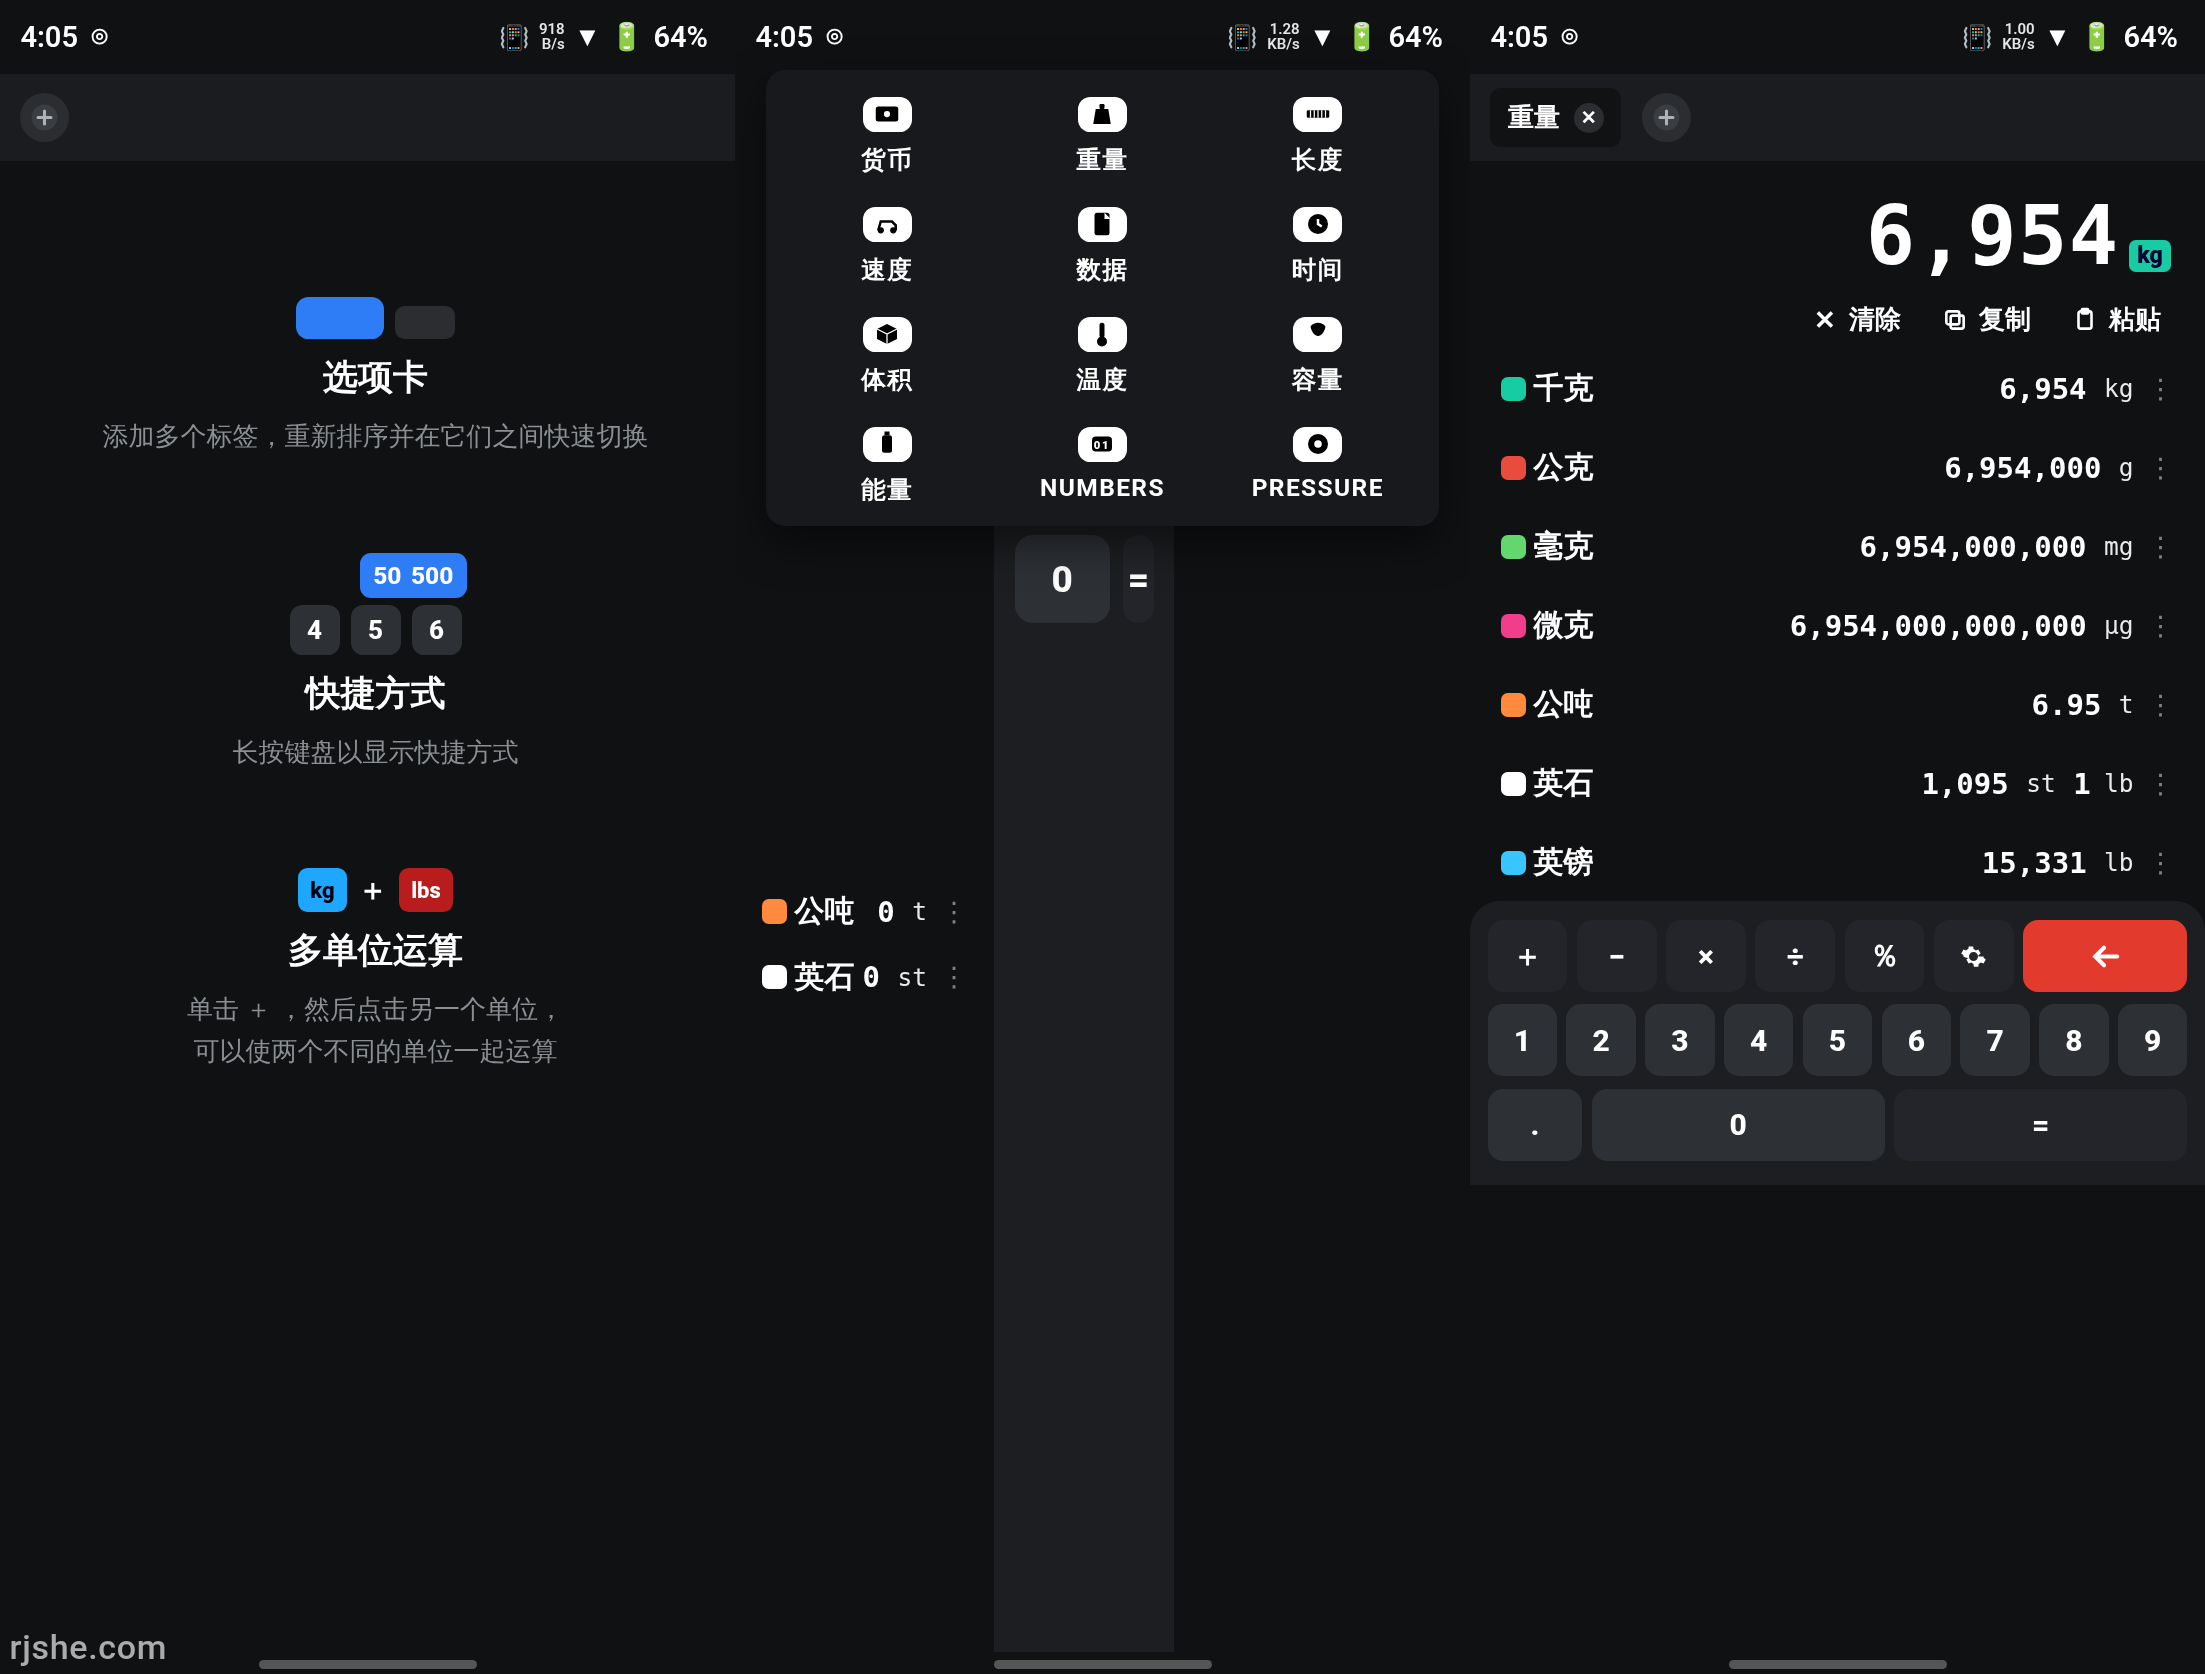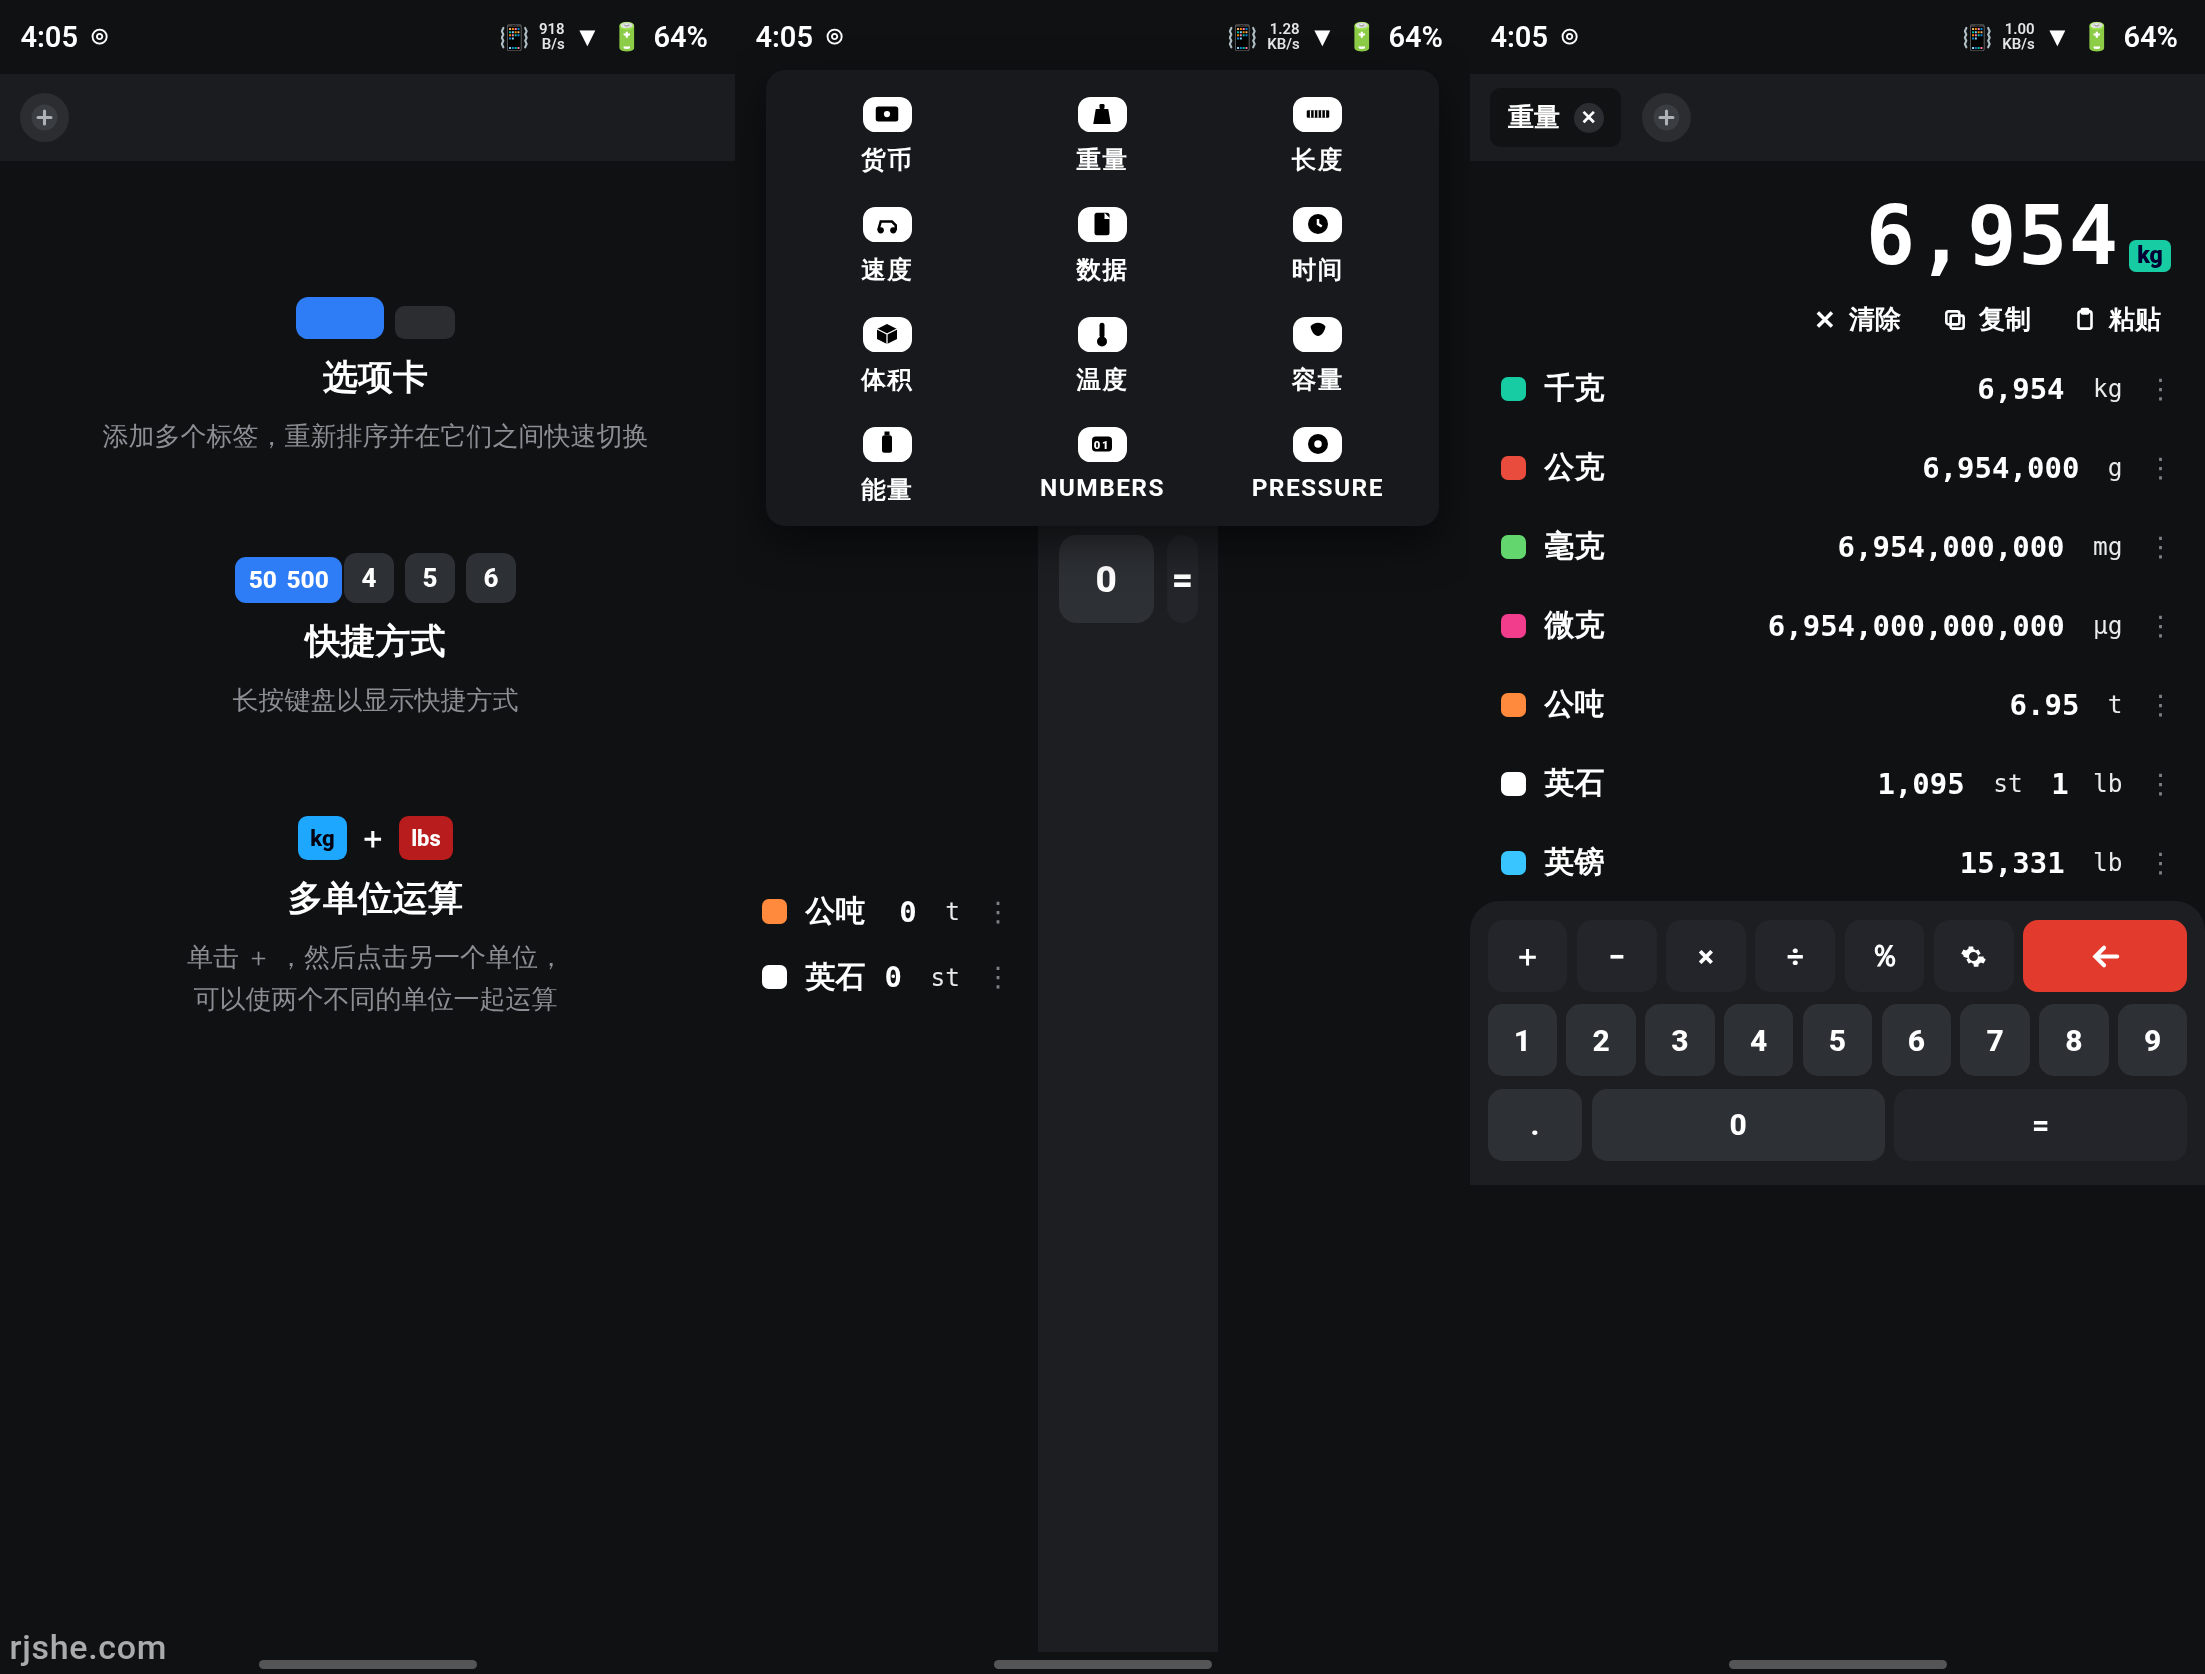--- a/index.html
+++ b/index.html
@@ -87,21 +87,21 @@
   .tab-plus svg{width:31px;height:31px;}
 
   
   .s1-body{flex:1;display:flex;flex-direction:column;gap:95px;padding-top:136px;align-items:center;padding-left:16px;}
   .feature{display:flex;flex-direction:column;align-items:center;gap:15px;text-align:center;padding:0 41px;}
   .feature h3{margin:0;font-size:35px;font-weight:800;}
   .feature p{margin:0;font-size:26px;color:var(--muted);line-height:1.6;}
   .tabs-illus{display:flex;gap:11px;align-items:flex-end;}
   .tabs-illus .a{width:88px;height:42px;border-radius:12.3px;background:var(--blue);}
   .tabs-illus .b{width:60px;height:33px;border-radius:9.5px;background:#2b2d31;}
-  .shortcut-illus{display:flex;flex-direction:row;align-items:flex-end;gap:6.8px;}
+  .shortcut-illus{display:flex;flex-direction:column;align-items:flex-end;gap:6.8px;}
   .shortcut-row1{display:flex;gap:9.5px;background:var(--blue);padding:8.2px 13.6px;border-radius:11px;margin-right:-5.4px;}
   .shortcut-row1 span{font-size:24.5px;font-weight:800;}
   .shortcut-row2{display:flex;gap:11px;}
   .shortcut-row2 .k{width:50px;height:50px;border-radius:12.3px;background:#2d3035;display:flex;align-items:center;justify-content:center;font-size:26px;font-weight:800;}
   .multi-illus{display:flex;gap:11px;align-items:center;}
   .multi-illus .badge{padding:9.5px 12.3px;border-radius:9.5px;background:#b91c1c;font-size:22px;font-weight:800;}
   .multi-illus .badge.blue{background:#1da7ff;color:#001;}
   .multi-illus .plus{font-size:30px;font-weight:900;}
 
   
@@ -144,21 +144,21 @@
   .display-wrap{padding:27px 34px 11px;display:flex;justify-content:flex-end;align-items:flex-end;gap:9.5px;}
   .display-num{font-family:ui-monospace,SFMono-Regular,Menlo,Consolas,monospace;font-size:82px;font-weight:800;letter-spacing:1.4px;}
   .display-unit{background:var(--accent-teal);color:#003;padding:2.7px 8.2px;border-radius:6.8px;font-size:23px;font-weight:900;margin-bottom:11px;}
   .actions{display:flex;justify-content:flex-end;gap:41px;padding:8.2px 44px 24.5px;}
   .act{display:flex;align-items:center;gap:11px;font-size:26px;font-weight:700;}
   .act svg, .act .x{width:26px;height:26px;}
   .act .x{font-size:26px;font-weight:900;display:flex;align-items:center;justify-content:center;}
   .xicon{font-weight:900;}
 
   .unit-list{padding:6.8px 31px 0;display:flex;flex-direction:column;gap:38px;}
-  .urow{display:flex;align-items:center;gap:19px;}
+  .urow{display:flex;align-items:center;gap:8px;}
   .dot{width:24.5px;height:24.5px;border-radius:6.8px;flex:0 0 auto;}
   .uname{font-size:30px;font-weight:700;flex:1;}
   .uval{font-family:ui-monospace,SFMono-Regular,Menlo,Consolas,monospace;font-size:29px;font-weight:800;}
   .uunit{font-family:ui-monospace,SFMono-Regular,Menlo,Consolas,monospace;font-size:24.5px;margin-left:9.5px;color:#eaeaea;}
   .uunit.sec{margin-left:5.4px;}
   .more{color:#7e8185;font-size:27px;padding-left:5.4px;}
 
   .mini-keypad{
     background:#1c1e21;border-top-left-radius:30px;border-top-right-radius:30px;
     padding:19px 17.7px 24.5px;display:flex;flex-direction:column;gap:12.3px;margin-top:17.7px;

